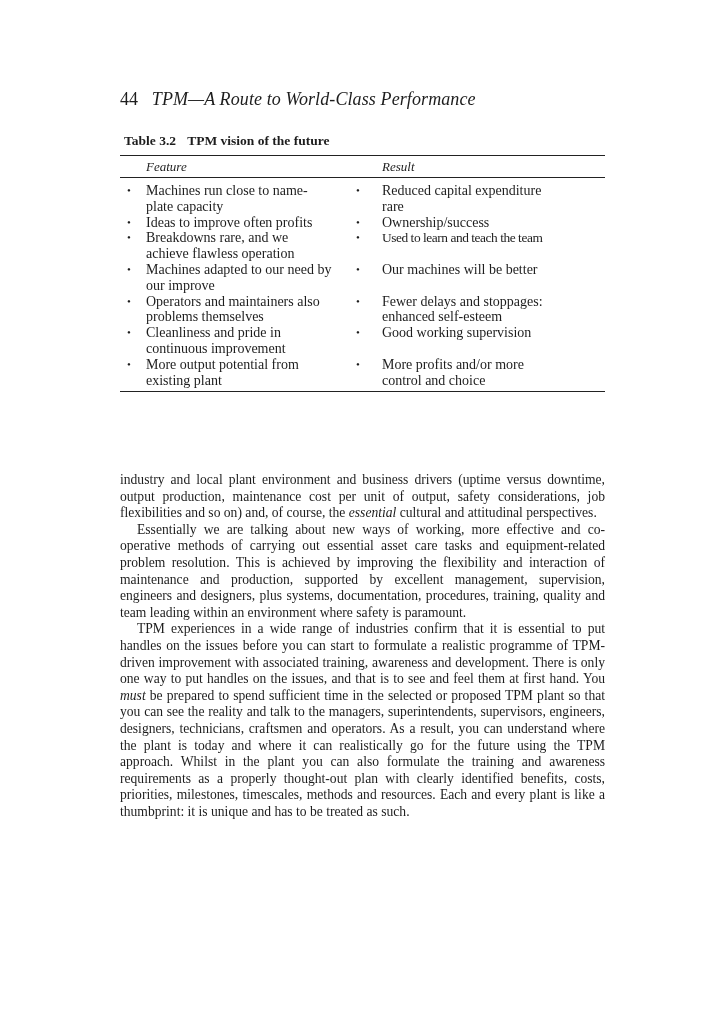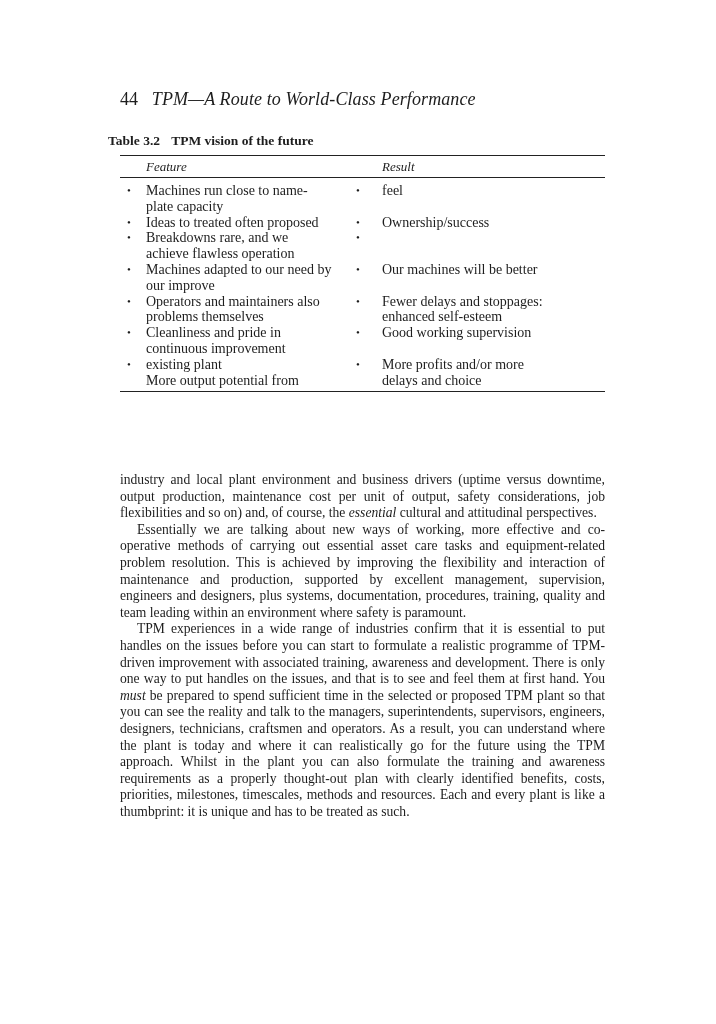--- a/index.html
+++ b/index.html
@@ -9,21 +9,21 @@
     color: #1d1d1d;
   }
   .running-head {
     position: absolute; left: 120px; top: 89px;
     font-size: 18px; letter-spacing: 0.1px;
   }
   .running-head .page-num { margin-right: 9px; }
   .running-head .book-title { font-style: italic; }
 
   .table-caption {
-    position: absolute; left: 108px; top: 133px;
+    position: absolute; left: 124px; top: 133px;
     font-size: 13.5px; font-weight: bold;
   }
   .table-caption .cap-num { margin-right: 8px; }
 
   .vision-table {
     position: absolute; left: 120px; top: 155px; width: 485px;
   }
   .rule { height: 0; border-top: 1.6px solid #222; }
   .rule.thin { border-top-width: 1.2px; }
   .table-head {
@@ -75,48 +75,52 @@
         <div class="t-cell feature">
           <span class="bullet">•</span>
           <div class="cell-text">
             <div>Machines run close to name-</div>
             <div>plate capacity</div>
           </div>
         </div>
         <div class="t-cell result">
           <span class="bullet">•</span>
           <div class="cell-text">
-            <div>feel</div>
+            <div>Reduced capital expenditure</div>
+            <div>rare</div>
           </div>
         </div>
       </div>
       <div class="t-row">
         <div class="t-cell feature">
           <span class="bullet">•</span>
           <div class="cell-text">
-            <div>Ideas to treated often proposed</div>
+            <div>Ideas to improve often profits</div>
           </div>
         </div>
         <div class="t-cell result">
           <span class="bullet">•</span>
           <div class="cell-text">
             <div>Ownership/success</div>
           </div>
         </div>
       </div>
       <div class="t-row">
         <div class="t-cell feature">
           <span class="bullet">•</span>
           <div class="cell-text">
             <div>Breakdowns rare, and we</div>
             <div>achieve flawless operation</div>
           </div>
         </div>
         <div class="t-cell result">
           <span class="bullet">•</span>
+          <div class="cell-text tight">
+            <div>Used to learn and teach the team</div>
+          </div>
         </div>
       </div>
       <div class="t-row">
         <div class="t-cell feature">
           <span class="bullet">•</span>
           <div class="cell-text">
             <div>Machines adapted to our need by</div>
             <div>our improve</div>
           </div>
         </div>
@@ -155,29 +159,29 @@
           <span class="bullet">•</span>
           <div class="cell-text">
             <div>Good working supervision</div>
           </div>
         </div>
       </div>
       <div class="t-row">
         <div class="t-cell feature">
           <span class="bullet">•</span>
           <div class="cell-text">
+            <div>More output potential from</div>
             <div>existing plant</div>
-            <div>More output potential from</div>
           </div>
         </div>
         <div class="t-cell result">
           <span class="bullet">•</span>
           <div class="cell-text">
             <div>More profits and/or more</div>
-            <div>delays and choice</div>
+            <div>control and choice</div>
           </div>
         </div>
       </div>
     </div>
   <div class="rule"></div>
 </div>
 
 <div class="body-text">
   <p><span>industry and local plant environment and business drivers (uptime versus downtime, output production, maintenance cost per unit of output, safety considerations, job flexibilities and so on) and, of course, the </span><em>essential</em><span> cultural and attitudinal perspectives.</span></p>
   <p class="indent">Essentially we are talking about new ways of working, more effective and co-operative methods of carrying out essential asset care tasks and equipment-related problem resolution. This is achieved by improving the flexibility and interaction of maintenance and production, supported by excellent management, supervision, engineers and designers, plus systems, documentation, procedures, training, quality and team leading within an environment where safety is paramount.</p>

